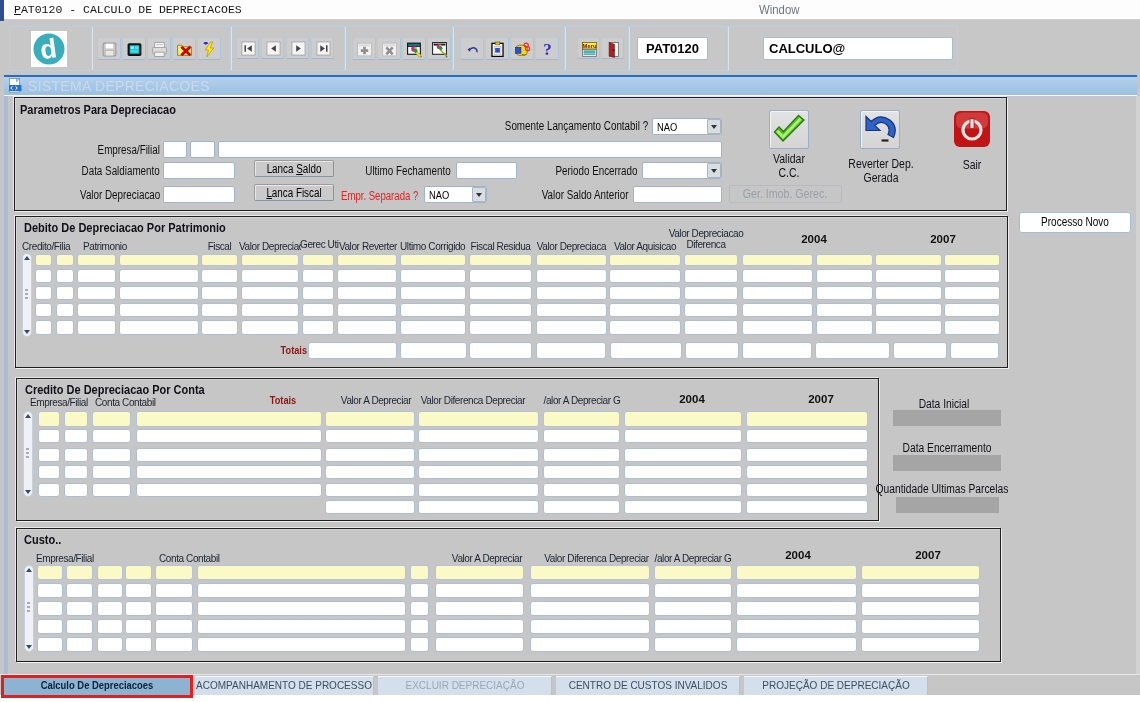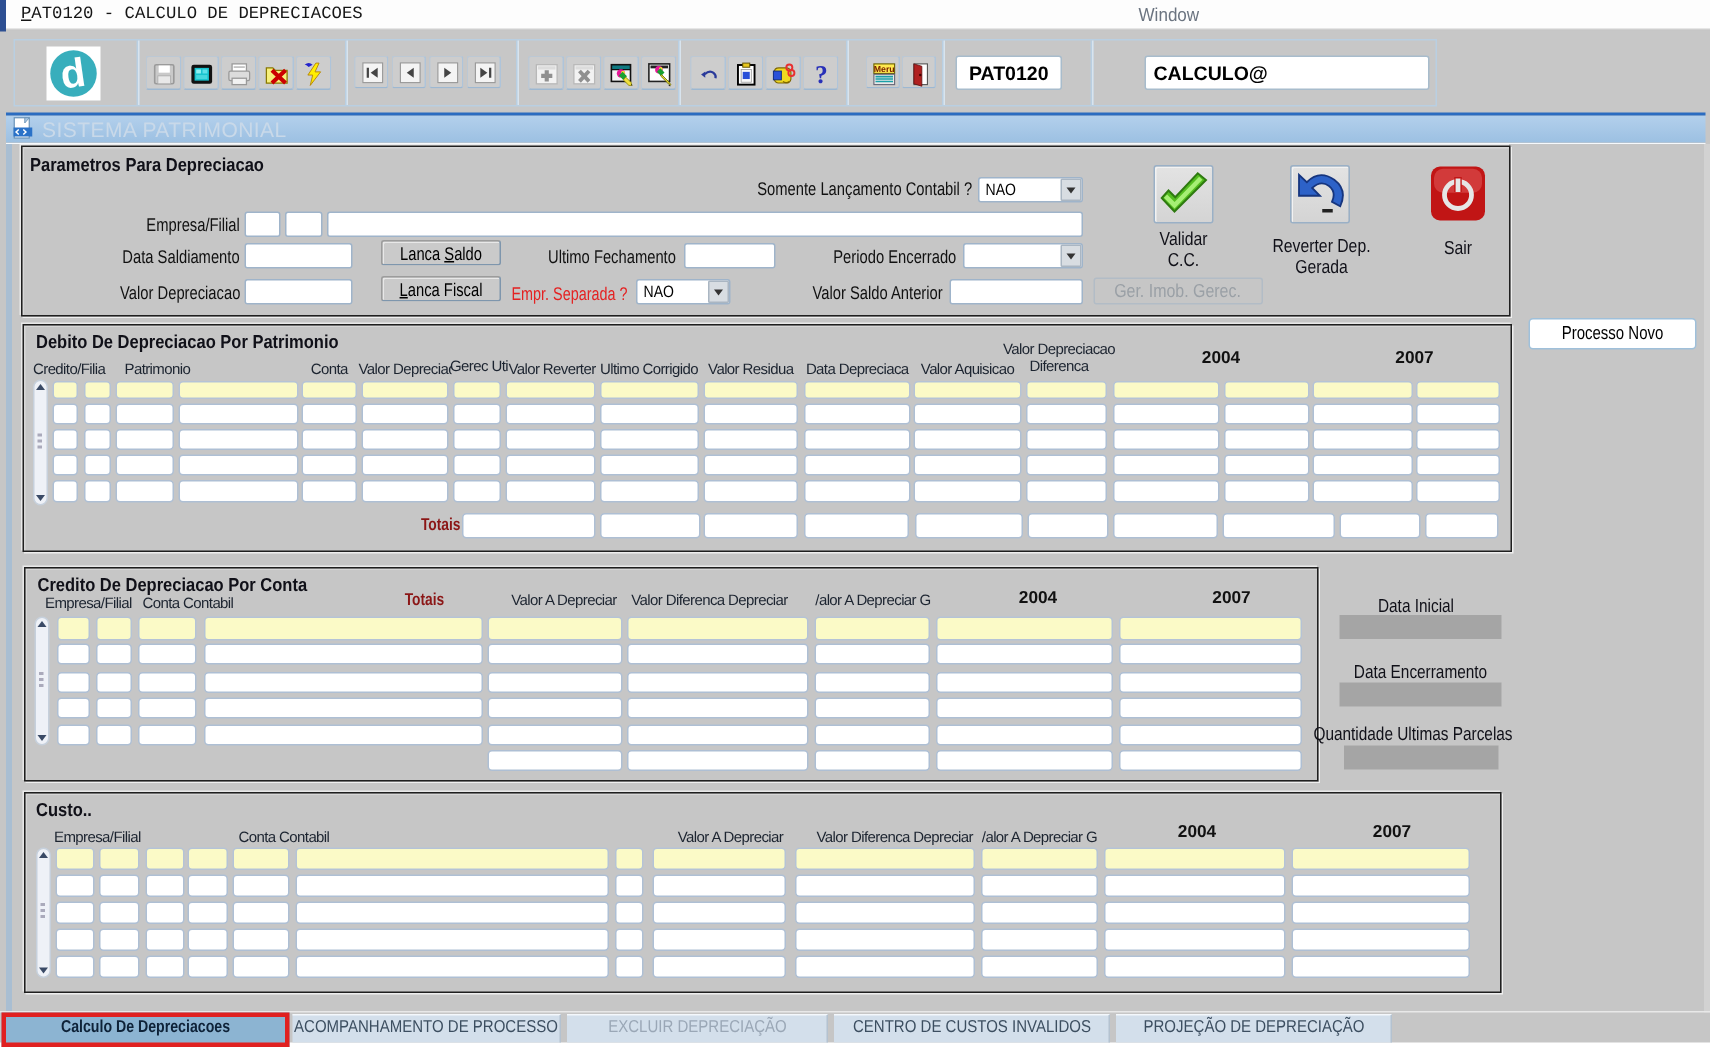--- a/index.html
+++ b/index.html
@@ -180,21 +180,21 @@
   </div>
 <div style="left:637px;top:37px;width:71px;height:23px;background:#fff;border:1px solid #a8bccc;border-radius:2px;font-size:13px;font-weight:bold;color:#000;text-align:center;line-height:21px;">PAT0120</div>
 <div style="left:763px;top:37px;width:190px;height:23px;background:#fff;border:1px solid #a8bccc;border-radius:2px;font-size:13px;font-weight:bold;color:#000;line-height:21px;padding-left:5px;">CALCULO@</div>
 <div style="left:4px;top:75px;width:1133px;height:20px;background:linear-gradient(#b3d0ec,#9cc0e2);border-top:2px solid #2b6cc0;box-shadow:0 1px 0 #f6f9fc;"></div>
 <div style="left:8px;top:78px;width:15px;height:15px;"><svg width="15" height="15" viewBox="0 0 15 15">
       <rect x="1.5" y="0.5" width="10" height="13.5" fill="#fff" stroke="#6a93b8" stroke-width="0.8"></rect>
       <path d="M8.5 0.5 h3 l-3 3.5z" fill="#aac9e6" stroke="#6a93b8" stroke-width="0.6"></path>
       <rect x="1" y="7" width="12.5" height="6" fill="#2a72c8"></rect>
       <path d="M4.5 8.3 l-1.8 1.7 1.8 1.7 M7.5 8.3 l1.8 1.7 -1.8 1.7" stroke="#fff" stroke-width="1" fill="none"></path>
     </svg></div>
-<div style="left:28px;top:78px;font-size:14px;font-weight:normal;color:#c9d9e9;white-space:nowrap;transform:scaleX(1.0);transform-origin:0 0;letter-spacing:0.3px;">SISTEMA PATRIMONIAL</div>
+<div style="left:28px;top:78px;font-size:14px;font-weight:normal;color:#c9d9e9;white-space:nowrap;transform:scaleX(1.0);transform-origin:0 0;letter-spacing:0.3px;">SISTEMA DEPRECIACOES</div>
 <div style="left:4px;top:96px;width:4px;height:579px;background:#a9bed2;"></div>
 <div style="left:1136px;top:96px;width:4px;height:579px;background:#d2d2d2;"></div>
 <div class="gb" style="left:14px;top:97px;width:993px;height:114px;"></div>
 <div style="left:20px;top:103px;font-size:12.5px;font-weight:bold;color:#101018;white-space:nowrap;transform:scaleX(0.88);transform-origin:0 0;">Parametros Para Depreciacao</div>
 <div style="right:492px;top:119px;font-size:12.3px;font-weight:normal;color:#111;white-space:nowrap;transform:scaleX(0.8);transform-origin:100% 0;">Somente Lançamento Contabil ?</div>
 <div class="drop" style="left:652px;top:118px;width:70px;height:17px;"></div>
 <div style="left:657px;top:121px;font-size:11px;font-weight:normal;color:#000;white-space:nowrap;transform:scaleX(0.85);transform-origin:0 0;">NAO</div>
 <div style="left:707px;top:119px;width:14px;height:15px;background:#d8dde2;border:1px solid #aab6c2;border-radius:1px;"></div>
 <div class="da" style="left:711px;top:125px;"></div>
 <div style="right:980px;top:143px;font-size:12.3px;font-weight:normal;color:#111;white-space:nowrap;transform:scaleX(0.8);transform-origin:100% 0;">Empresa/Filial</div>
@@ -247,27 +247,27 @@
       <circle cx="19" cy="20" r="9" fill="none" stroke="#e6e6e6" stroke-width="3.2"></circle>
       <path d="M19 8 v10" stroke="#c11515" stroke-width="5"></path>
       <path d="M19 9 v9" stroke="#e6e6e6" stroke-width="3.2"></path>
     </svg>
   </div>
 <div style="left:772px;top:158px;width:400px;text-align:center;font-size:12.5px;font-weight:normal;color:#101018;white-space:nowrap;transform:scaleX(0.84);transform-origin:50% 0;">Sair</div>
 <div class="gb" style="left:15px;top:216px;width:993px;height:152px;"></div>
 <div style="left:24px;top:221px;font-size:12.5px;font-weight:bold;color:#101018;white-space:nowrap;transform:scaleX(0.88);transform-origin:0 0;">Debito De Depreciacao Por Patrimonio</div>
 <div class="hdr" style="left:22px;top:241px;width:62px;text-align:left;">Credito/Filia</div>
 <div class="hdr" style="left:83px;top:241px;width:55px;text-align:left;">Patrimonio</div>
-<div class="hdr" style="left:201px;top:241px;width:37px;">Conta</div>
+<div class="hdr" style="left:201px;top:241px;width:37px;">Fiscal</div>
 <div class="hdr" style="left:237px;top:241px;width:64px;overflow:hidden;text-align:left;padding-left:2px;">Valor Depreciadc</div>
 <div class="hdr" style="left:300px;top:239px;width:36px;">Gerec Uti</div>
 <div class="hdr" style="left:337px;top:241px;width:62px;">Valor Reverter</div>
 <div class="hdr" style="left:400px;top:241px;width:64px;">Ultimo Corrigido</div>
-<div class="hdr" style="left:469px;top:241px;width:63px;">Valor Residua</div>
-<div class="hdr" style="left:536px;top:241px;width:71px;">Data Depreciaca</div>
+<div class="hdr" style="left:469px;top:241px;width:63px;">Fiscal Residua</div>
+<div class="hdr" style="left:536px;top:241px;width:71px;">Valor Depreciaca</div>
 <div class="hdr" style="left:609px;top:241px;width:72px;">Valor Aquisicao</div>
 <div class="hdr" style="left:666px;top:228px;width:80px;text-align:center;line-height:11px;overflow:visible;">Valor Depreciacao<br>Diferenca</div>
 <div style="left:614px;top:233px;width:400px;text-align:center;font-size:11.5px;font-weight:bold;color:#111;white-space:nowrap;transform:scaleX(1.0);transform-origin:50% 0;">2004</div>
 <div style="left:743px;top:233px;width:400px;text-align:center;font-size:11.5px;font-weight:bold;color:#111;white-space:nowrap;transform:scaleX(1.0);transform-origin:50% 0;">2007</div>
 <div class="ycell" style="left:35px;top:254px;width:17px;height:12px;"></div>
 <div class="ycell" style="left:56px;top:254px;width:18px;height:12px;"></div>
 <div class="ycell" style="left:77px;top:254px;width:39px;height:12px;"></div>
 <div class="ycell" style="left:119px;top:254px;width:80px;height:12px;"></div>
 <div class="ycell" style="left:201px;top:254px;width:37px;height:12px;"></div>
 <div class="ycell" style="left:241px;top:254px;width:58px;height:12px;"></div>

